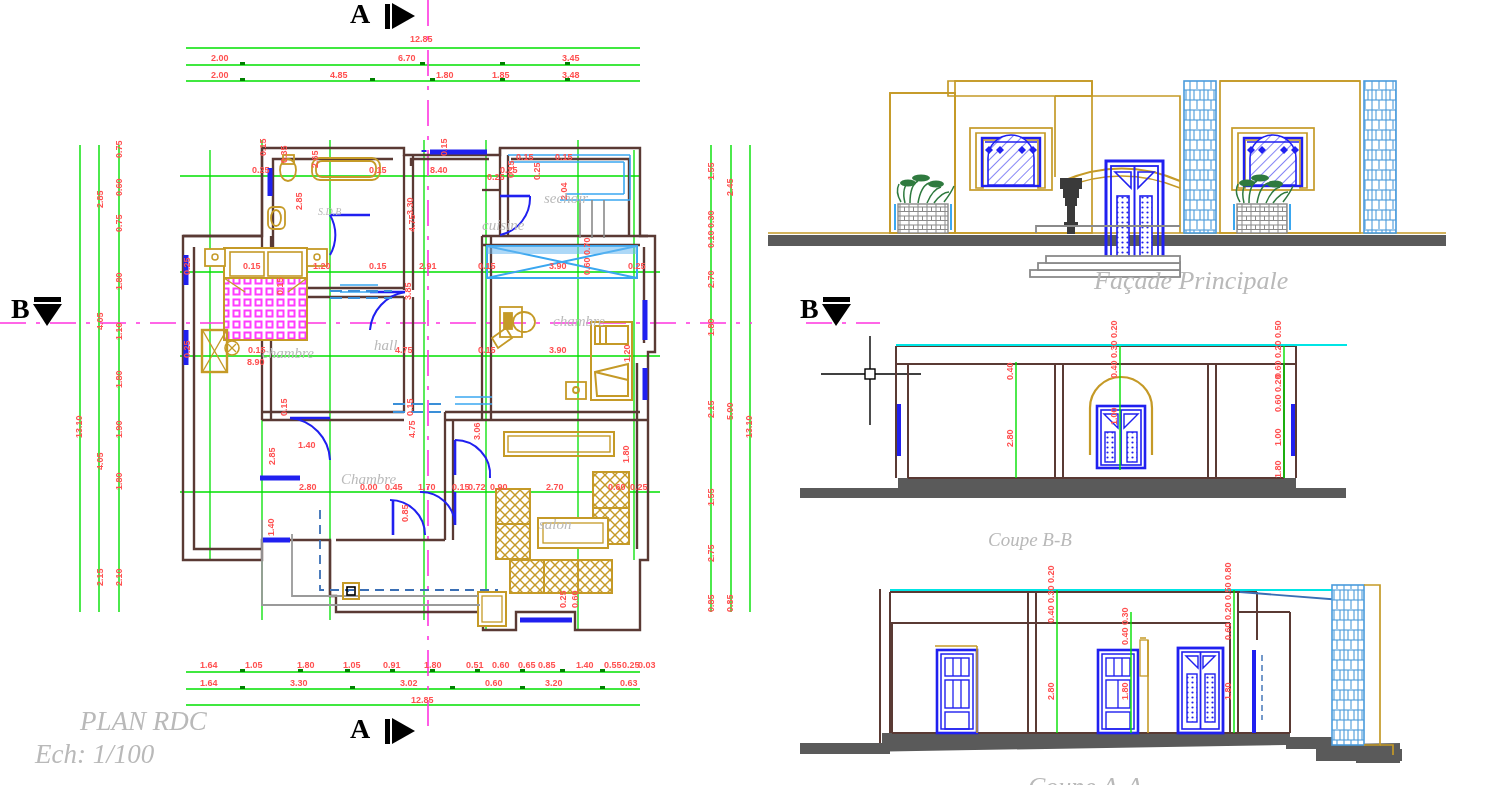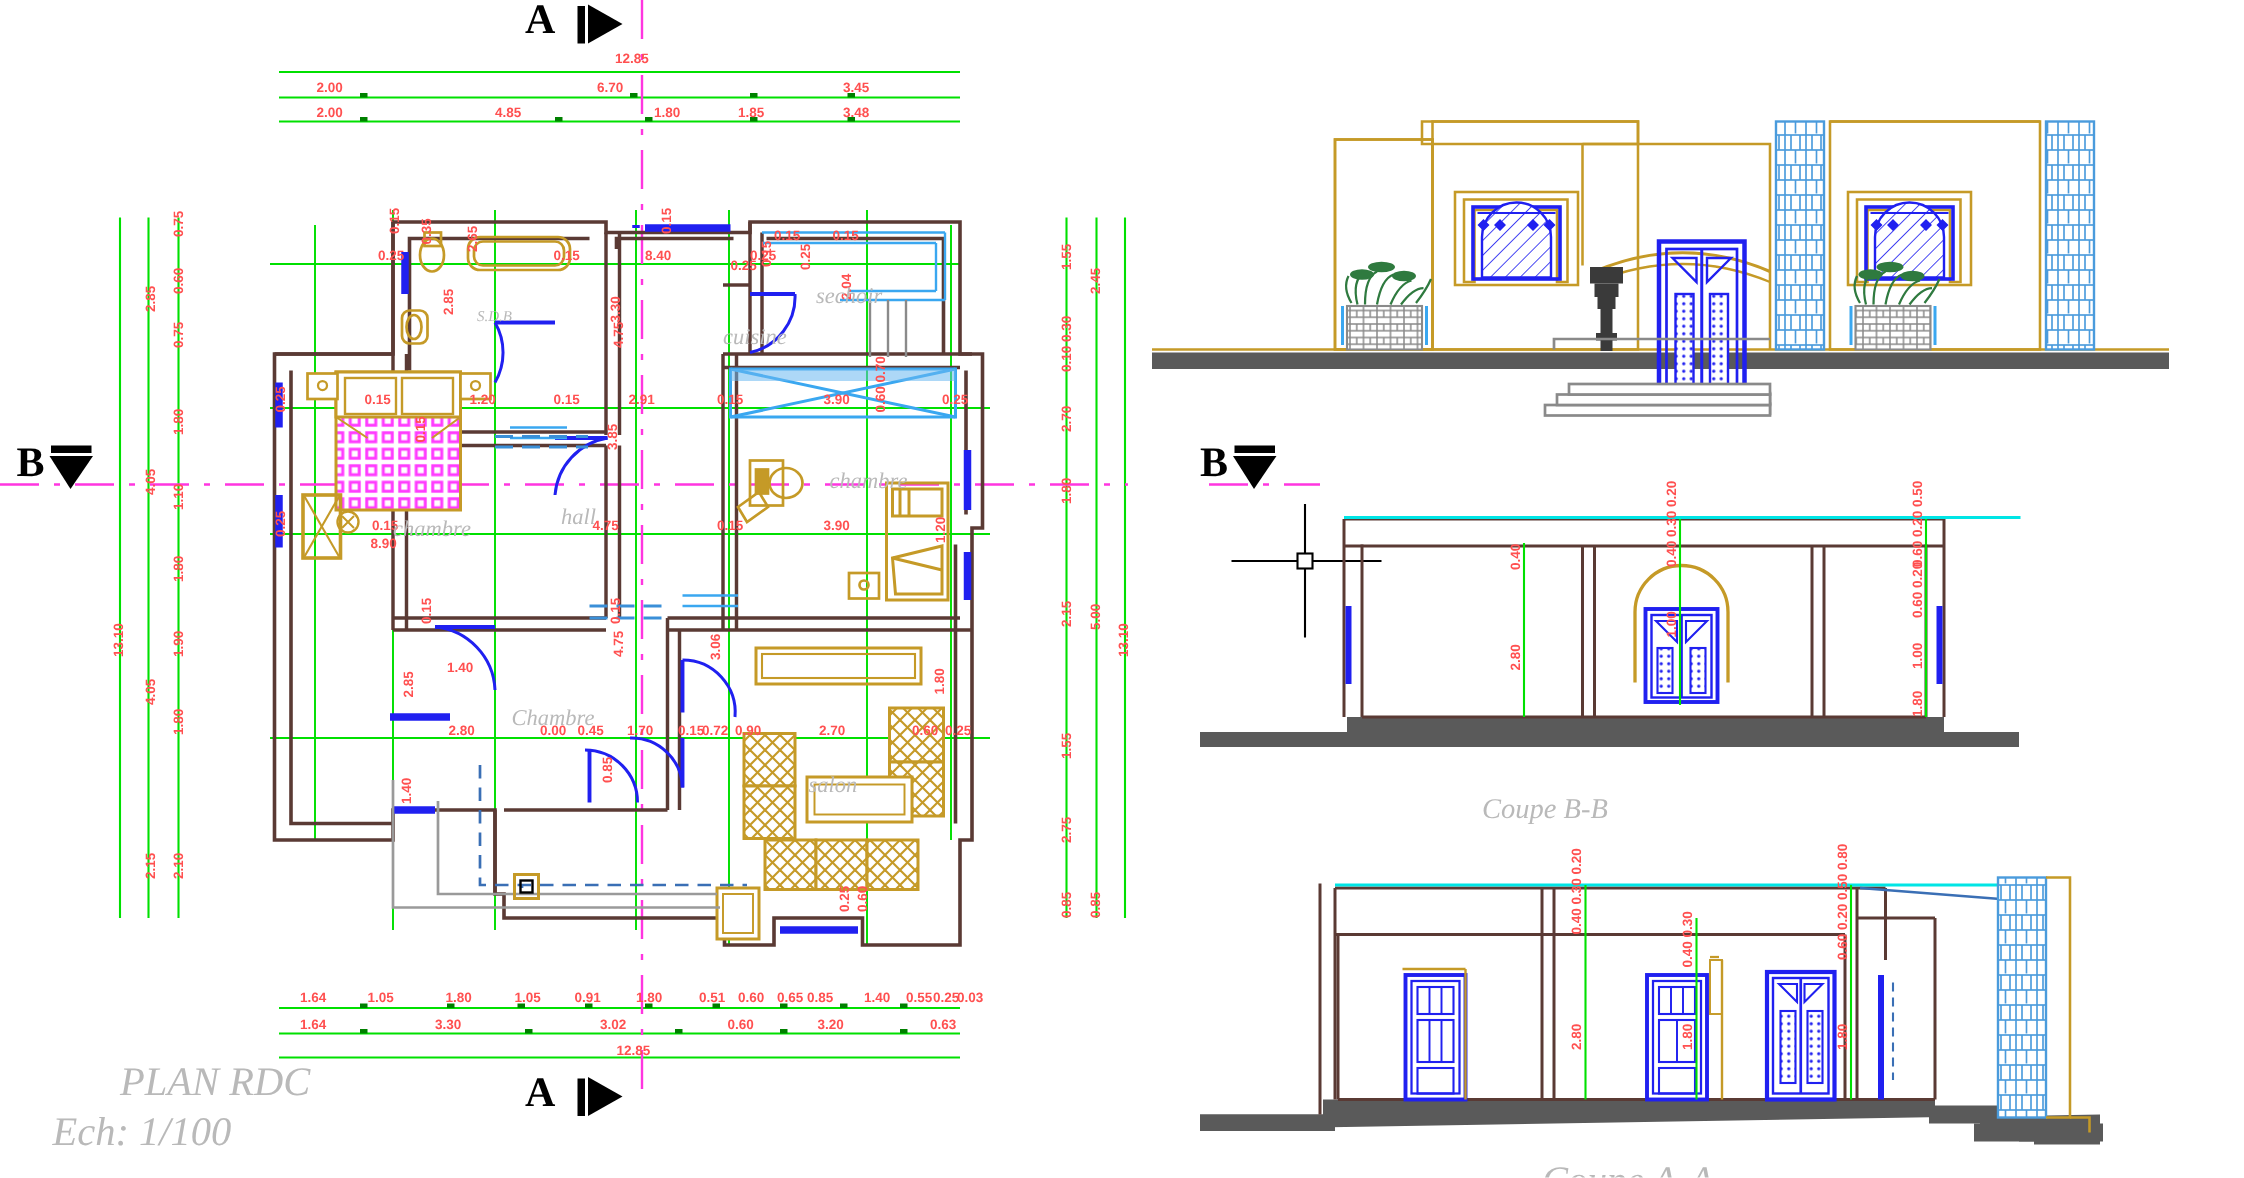--- a/index.html
+++ b/index.html
@@ -859,20 +859,21 @@
       <div class="caption" style="left: 544px; top: 190px; font-size: 15px;">sechoir</div>
       <div class="caption" style="left: 262px; top: 345px; font-size: 15px;">chambre</div>
       <div class="caption" style="left: 553px; top: 313px; font-size: 15px;">chambre</div>
       <div class="caption" style="left: 374px; top: 337px; font-size: 15px;">hall</div>
       <div class="caption" style="left: 341px; top: 471px; font-size: 15px;">Chambre</div>
       <div class="caption" style="left: 539px; top: 516px; font-size: 15px;">salon</div>
     </div>
 
 <div class="caption" id="cap-plan-rdc">PLAN RDC</div>
 <div class="caption" id="cap-ech">Ech: 1/100</div>
+<div class="caption" id="cap-facade">Façade Principale</div>
 <div class="caption" id="cap-coupe-bb">Coupe B-B</div>
 <div class="caption" id="cap-coupe-aa">Coupe A-A</div>
 
 <div class="mk" id="mk-a-top">A</div>
 <div class="mk" id="mk-a-bot">A</div>
 <div class="mk" id="mk-b-left">B</div>
 <div class="mk" id="mk-b-right">B</div>
 
 </div>
 

